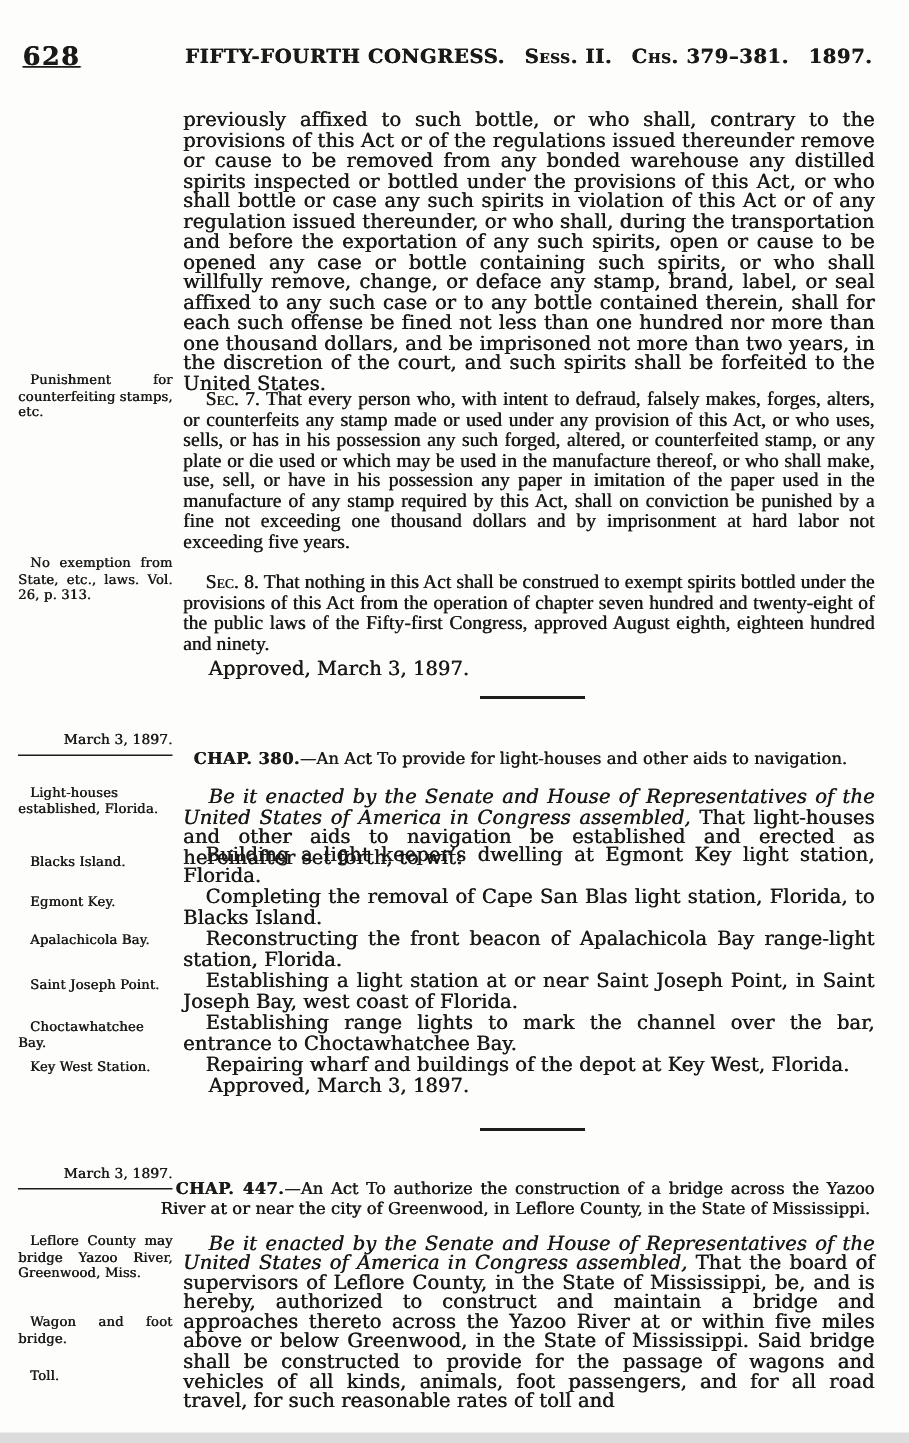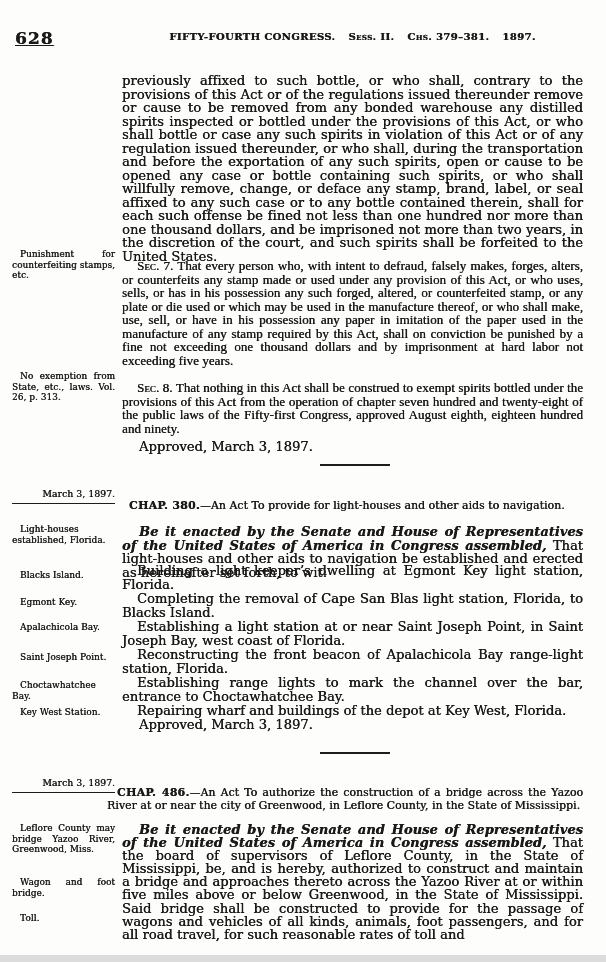--- a/index.html
+++ b/index.html
@@ -7,34 +7,34 @@
     position:relative; width:606px; height:962px; overflow:hidden;
     background:#fdfdfc; color:#1b1a18;
     font-family:"DejaVu Serif", serif;
     text-shadow:0.35px 0 0 currentColor; 
   }
   
   .page-num { position:absolute; left:15px; top:28px; font-size:17px; font-weight:bold; letter-spacing:1px;text-decoration:underline; }
   .head-center {
     position:absolute; left:122px; top:31px; width:461px;
     display:flex; justify-content:center; gap:13px;
-    font-weight:bold; font-size:10px; letter-spacing:0.4px; white-space:nowrap;
+    font-weight:bold; font-size:13px; letter-spacing:0.4px; white-space:nowrap;
   }
   .sc { font-variant:small-caps; }
   
   .mb {
     position:absolute; left:122px; width:461px;
     font-size:13px; line-height:13.5px; text-align:justify;
     letter-spacing:0.05px;
   }
   .indent { text-indent:15px;font-family:Liberation Serif, serif; }
   .approved { text-indent:17px; }
   .chap-head { font-size:10.9px; line-height:13.2px; }
   .chap-head .chap-label { font-weight:bold; letter-spacing:0.3px; }
-  .it { font-style:italic;font-weight:bold; }
+  .it { font-style:italic; }
   .items p { margin:0; line-height:14px; text-indent:15px; }
   
   .sidenote {
     position:absolute; left:12px; width:103px;
     font-size:8.8px; line-height:10.6px; text-align:justify; text-indent:8px;
     letter-spacing:0.1px;
   }
   .date-note {
     text-indent:12px; text-align:right;
     border-bottom:1.5px solid #1d1d1d; padding-bottom:3px;
@@ -78,31 +78,31 @@
   <div class="sidenote" style="top:570px">Blacks Island.</div>
   <div class="sidenote" style="top:597px">Egmont Key.</div>
   <div class="sidenote" style="top:622px">Apalachicola Bay.</div>
   <div class="sidenote" style="top:652px">Saint Joseph Point.</div>
   <div class="sidenote" style="top:680px">Choctawhatchee Bay.</div>
   <div class="sidenote" style="top:707px">Key West Station.</div>
 
   <div class="mb items" style="top:564px">
     <p>Building a light keeper’s dwelling at Egmont Key light station, Florida.</p>
     <p>Completing the removal of Cape San Blas light station, Florida, to Blacks Island.</p>
+    <p>Reconstructing the front beacon of Apalachicola Bay range-light station, Florida.</p>
     <p>Establishing a light station at or near Saint Joseph Point, in Saint Joseph Bay, west coast of Florida.</p>
-    <p>Reconstructing the front beacon of Apalachicola Bay range-light station, Florida.</p>
     <p>Establishing range lights to mark the channel over the bar, entrance to Choctawhatchee Bay.</p>
     <p>Repairing wharf and buildings of the depot at Key West, Florida.</p>
     <p class="approved" style="text-indent:17px">Approved, March 3, 1897.</p>
   </div>
 
   <div class="rule" style="top:752px"></div>
 
   <div class="sidenote date-note" style="top:778px">March 3, 1897.</div>
-  <p class="mb chap-head" style="top:775px; left:107px; width:476px; text-indent:10px"><span class="chap-label">CHAP. 486.</span><span>—An Act To authorize the construction of a bridge across the Yazoo River at or near the city of Greenwood, in Leflore County, in the State of Mississippi.</span></p>
+  <p class="mb chap-head" style="top:775px; left:107px; width:476px; text-indent:10px"><span class="chap-label">CHAP. 447.</span><span>—An Act To authorize the construction of a bridge across the Yazoo River at or near the city of Greenwood, in Leflore County, in the State of Mississippi.</span></p>
 
   <div class="sidenote" style="top:823px">Leflore County may bridge Yazoo River, Greenwood, Miss.</div>
   <div class="sidenote" style="top:877px">Wagon and foot bridge.</div>
   <div class="sidenote" style="top:913px">Toll.</div>
 
   <p class="mb" style="top:810px; line-height:13.1px; text-indent:17px"><span class="it">Be it enacted by the Senate and House of Representatives of the United States of America in Congress assembled,</span> <span>That the board of supervisors of Leflore County, in the State of Mississippi, be, and is hereby, authorized to construct and maintain a bridge and approaches thereto across the Yazoo River at or within five miles above or below Greenwood, in the State of Mississippi. Said bridge shall be constructed to provide for the passage of wagons and vehicles of all kinds, animals, foot passengers, and for all road travel, for such reasonable rates of toll and</span></p>
 
   <div class="bottom-edge"></div>
 </div>
 

